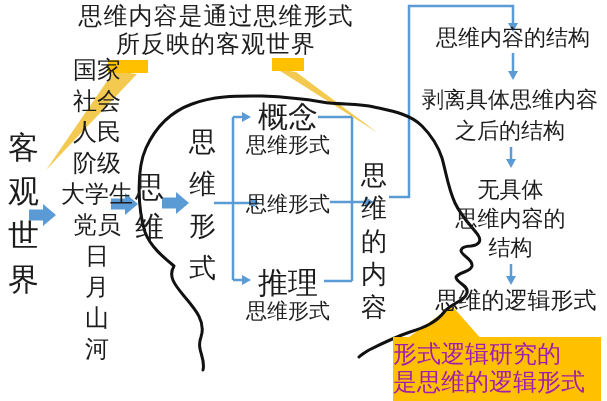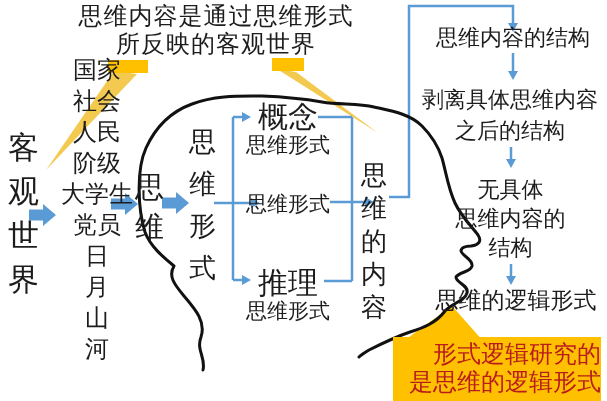--- a/index.html
+++ b/index.html
@@ -16,21 +16,21 @@
   .form-item{position:absolute;left:237px;width:102px;text-align:center;}
   .form-item .label{font-size:30px;line-height:32px;}
   .form-item .sublabel{font-size:21px;line-height:25px;}
   .fi-1{top:101px;} .fi-2{top:192px;} .fi-3{top:267px;}
   .thinking-content{left:358px;top:123px;width:32px;font-size:26px;line-height:33px;margin-top:36px;}
   .step-1{left:420px;top:25px;width:186px;font-size:22px;line-height:26px;}
   .step-2{left:412px;top:84px;width:196px;font-size:22px;line-height:31px;}
   .step-3{left:428px;top:175px;width:165px;font-size:22px;line-height:29px;}
   .step-4{left:424px;top:288px;width:184px;font-size:23px;line-height:26px;}
   .callout{position:absolute;left:393px;top:337px;width:208px;height:64px;background:#FFC000;}
-  .callout .txt-inner{width:100%;padding-top:3px;font-size:24px;line-height:28px;color:#b91c1c;text-align:right;white-space:pre-line;}
+  .callout .txt-inner{width:100%;padding-top:3px;font-size:24px;line-height:28px;color:#a21caf;text-align:left;white-space:pre-line;}
 </style>
 </head>
 <body>
 
 <div class="stage">
 
   <svg class="layer" viewBox="0 0 607 401">
 
     <g>
       <polygon points="114,71 137,74 46,170" fill="#F3C94F"></polygon>

